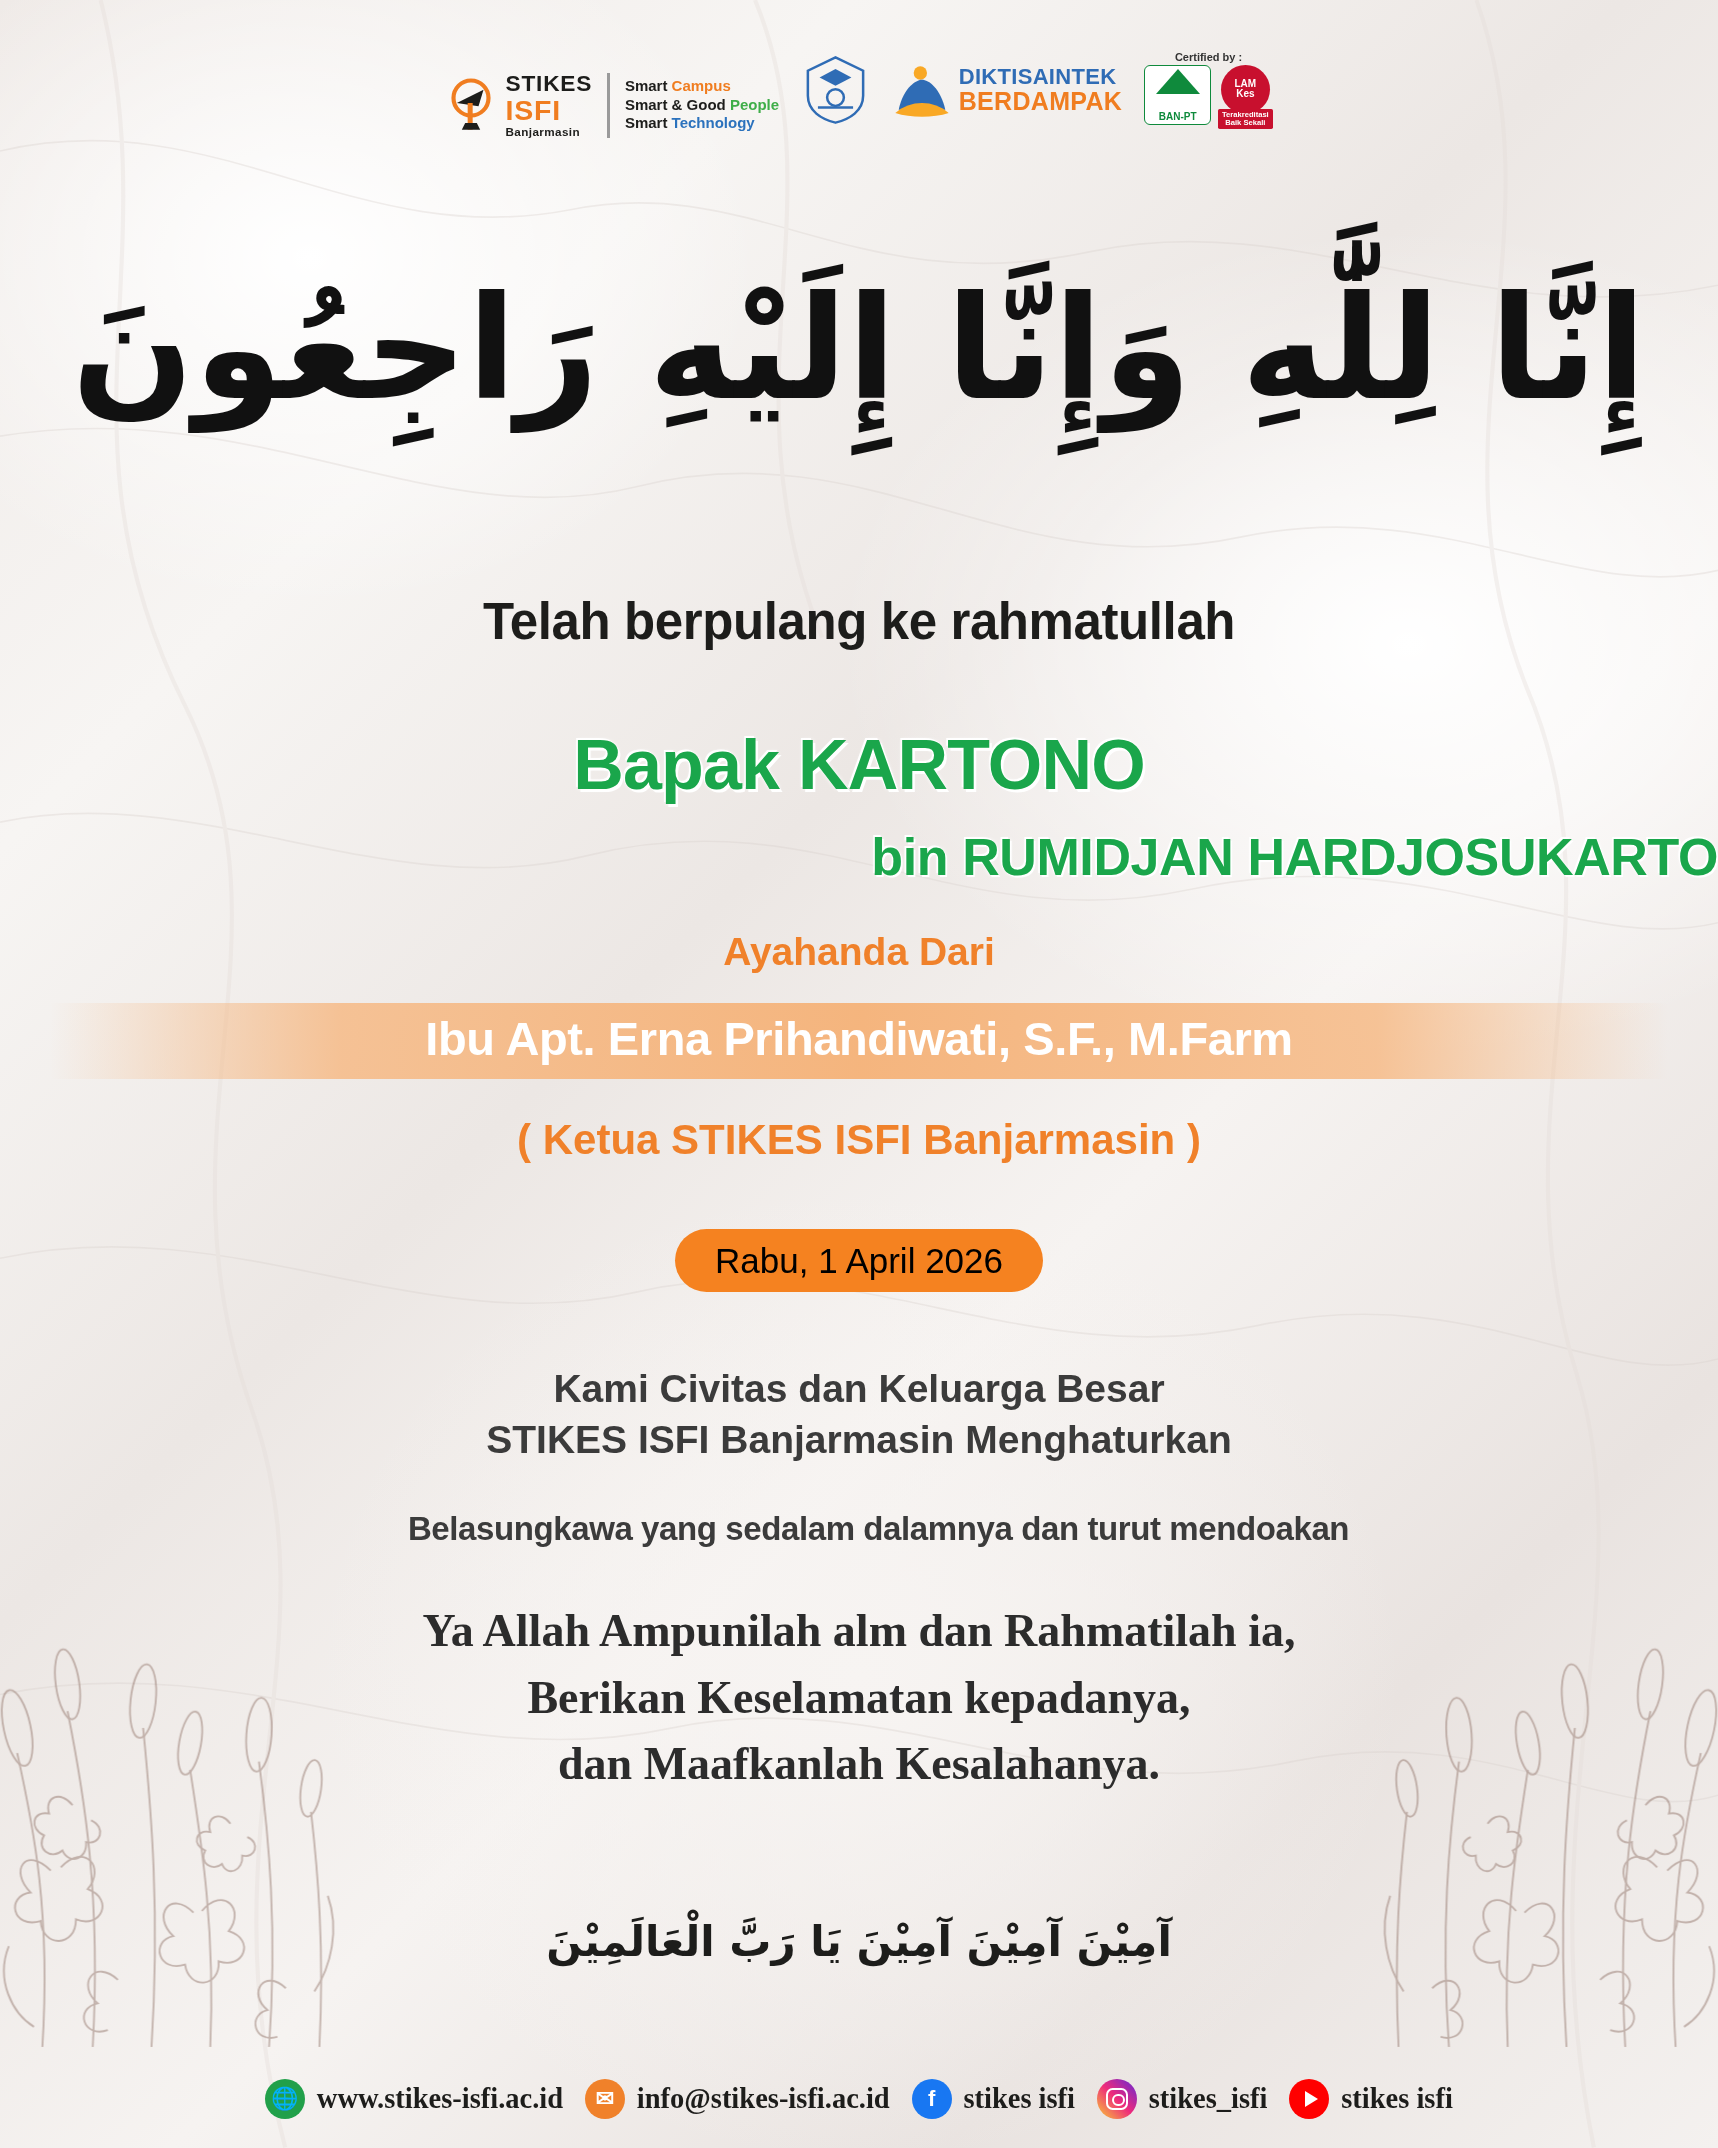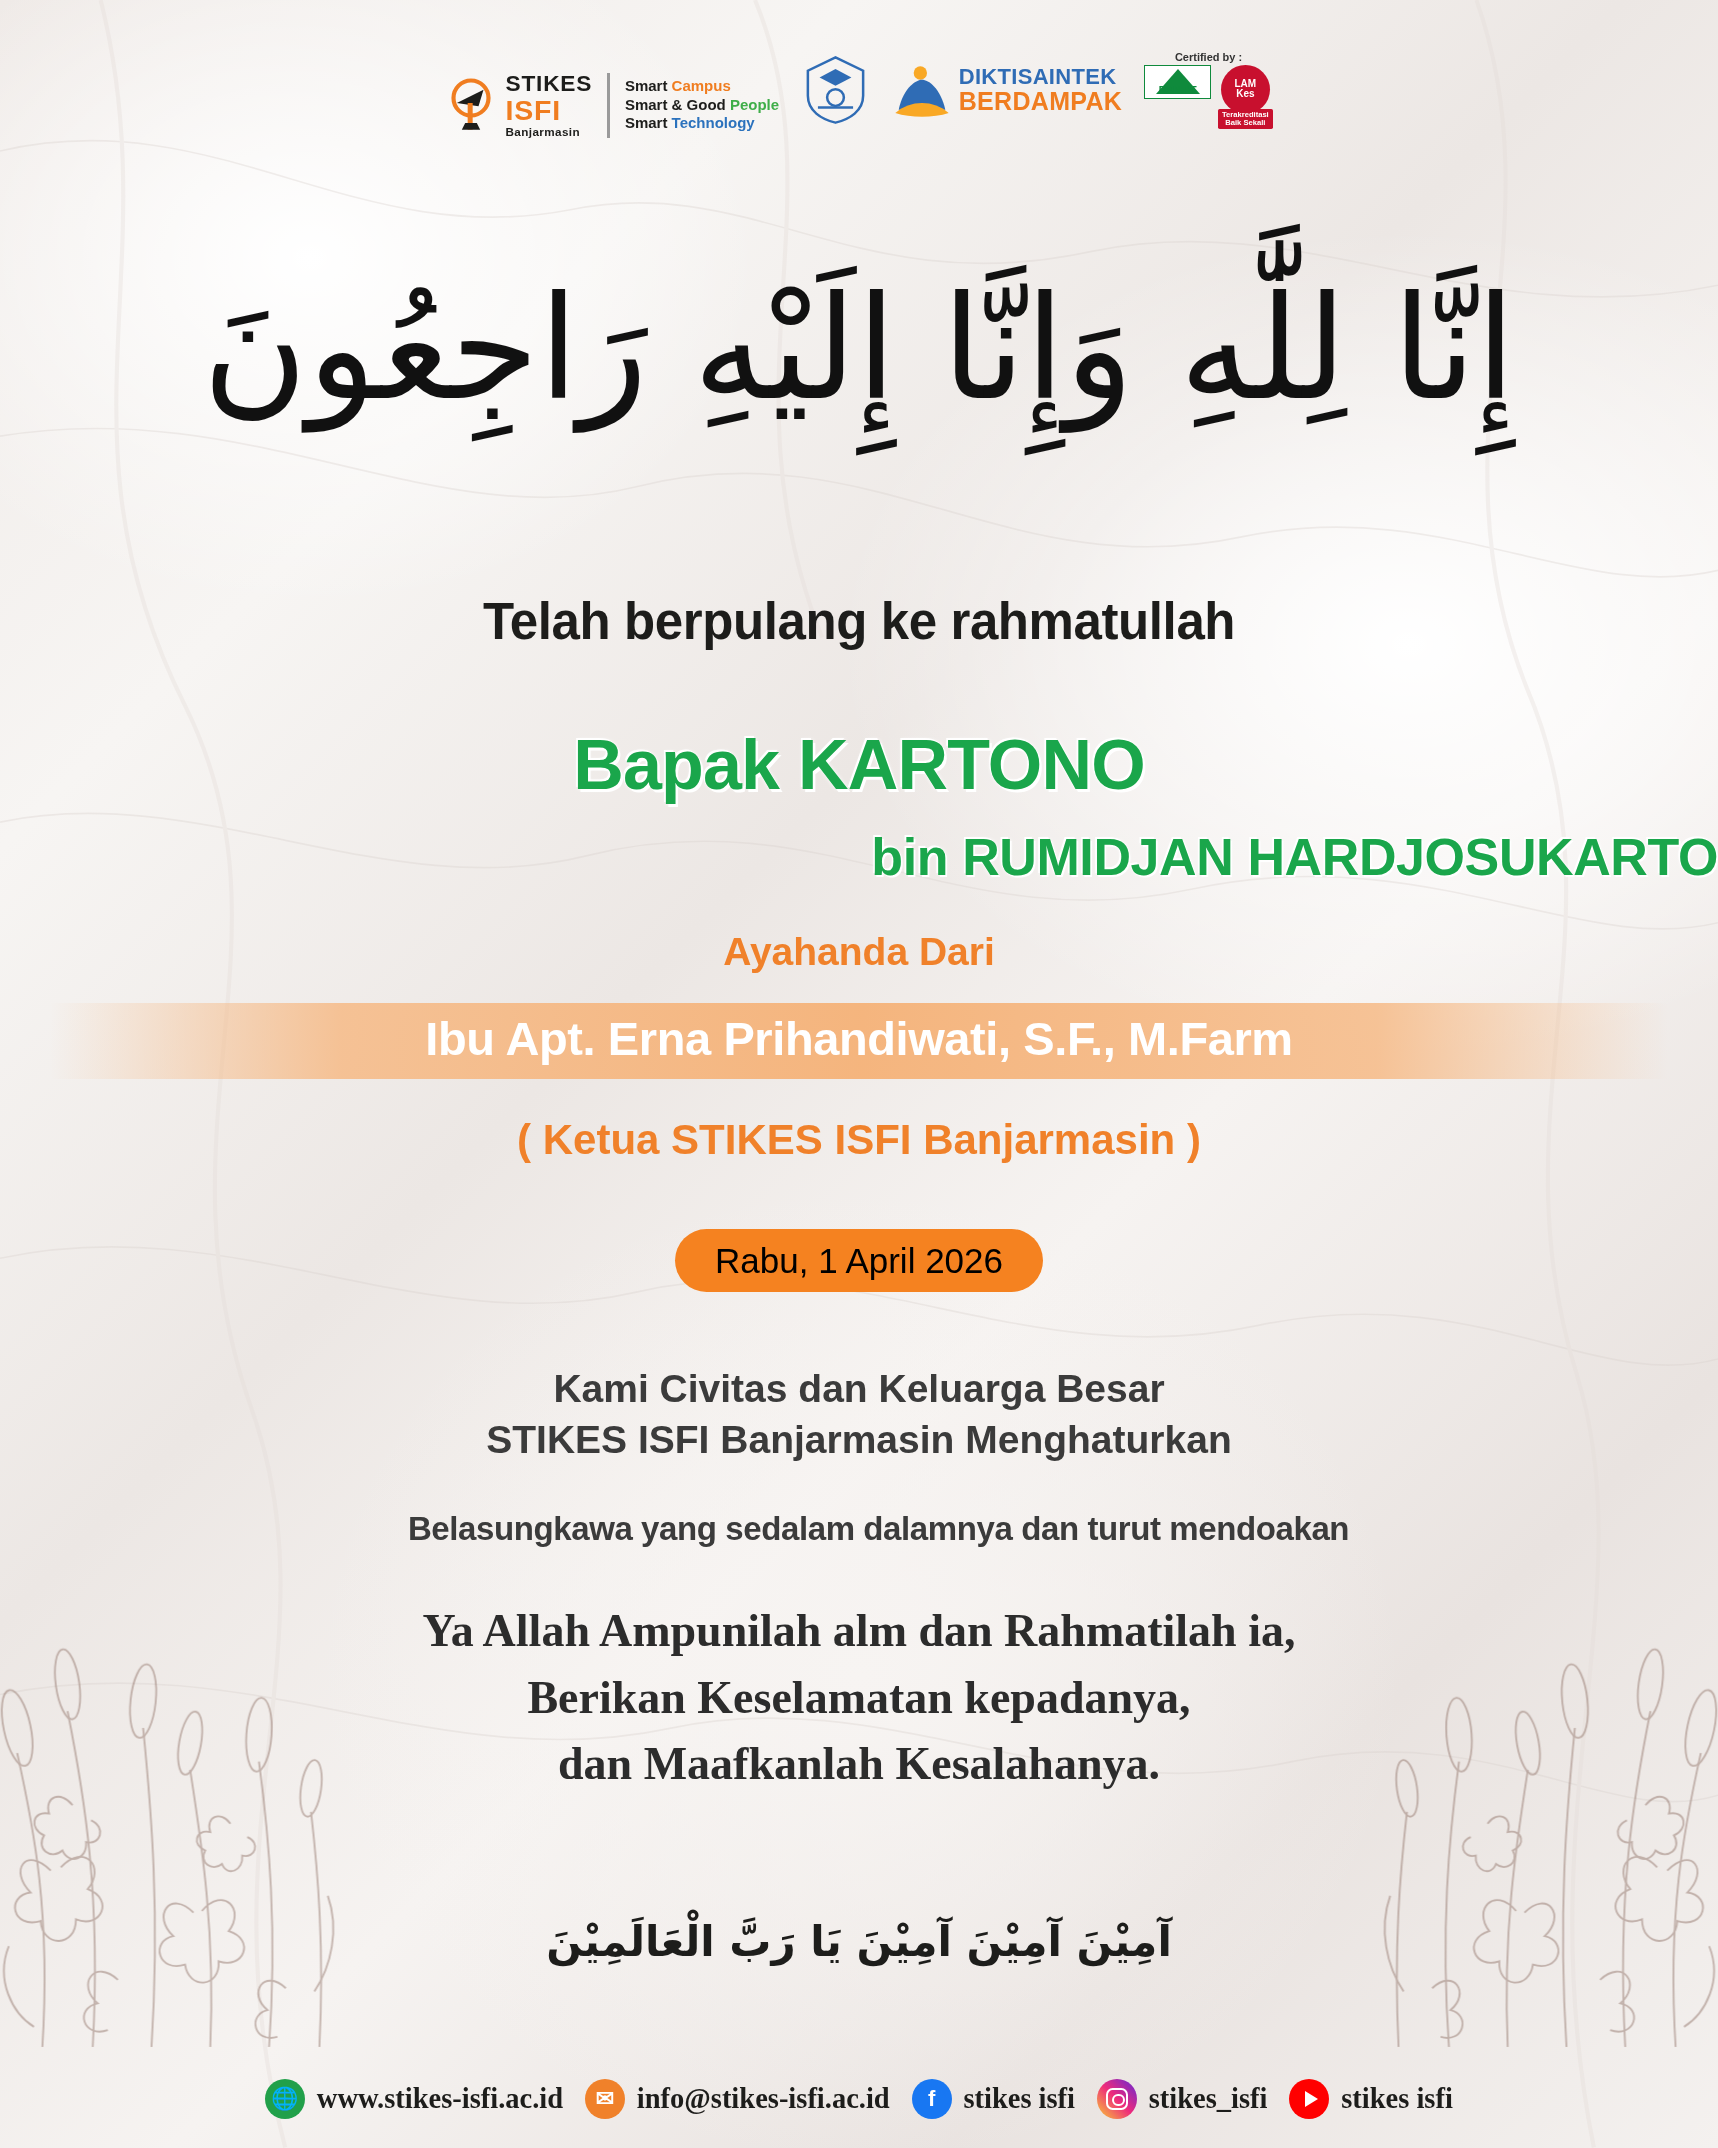--- a/index.html
+++ b/index.html
@@ -70,21 +70,21 @@
   .logo-dikti { display: flex; align-items: center; gap: 6.7px; }
   .dikti-mark { width: 60px; height: 55px; position: relative; }
   .dikti-text { line-height: 1.05; }
   .dikti-text .d1 { font-size: 22px; font-weight: 800; color: #2f6cb5; letter-spacing: 0.3px; }
   .dikti-text .d2 { font-size: 25px; font-weight: 800; color: #f07d20; letter-spacing: 0.3px; }
 
   .accred { display: flex; flex-direction: column; align-items: center; gap: 1.7px; justify-content: flex-end; }
   .accred .cap { font-size: 11px; font-weight: 700; color: #333; }
   .accred .badges { display: flex; align-items: flex-start; gap: 6.7px; }
   .banpt {
-    width: 67px; height: 34px; border: 1.7px solid #0f8a3c; border-radius: 0;
+    width: 67px; height: 60px; border: 1.7px solid #0f8a3c; border-radius: 6px;
     background: #fff; display: flex; align-items: center; justify-content: center;
     position: relative; overflow: hidden;
   }
   .banpt .tri {
     position: absolute; top: 3.4px; left: 50%; transform: translateX(-50%);
     width: 0; height: 0; border-left: 22px solid transparent; border-right: 22px solid transparent;
     border-bottom: 25px solid #0f8a3c;
   }
   .banpt .lbl {
     position: absolute; bottom: 1.7px; left: 0; right: 0; text-align: center;
@@ -101,21 +101,21 @@
     padding: 1.7px 4.2px; line-height: 1.1; text-align: center; border-radius: 1.7px;
   }
 
   
   .calligraphy {
     position: absolute;
     top: 252px; left: 0; right: 0;
     text-align: center;
     font-family: "DejaVu Sans", sans-serif;
     font-size: 143px;
-    font-weight: 400;
+    font-weight: 700;
     color: #111;
     direction: rtl;
     line-height: 1.35;
     letter-spacing: -1.7px;
   }
 
   
   .line-telah {
     position: absolute; top: 592px; left: 0; right: 0; text-align: center;
     font-size: 51px; font-weight: 600; color: #1d1d1b; letter-spacing: -0.4px;

